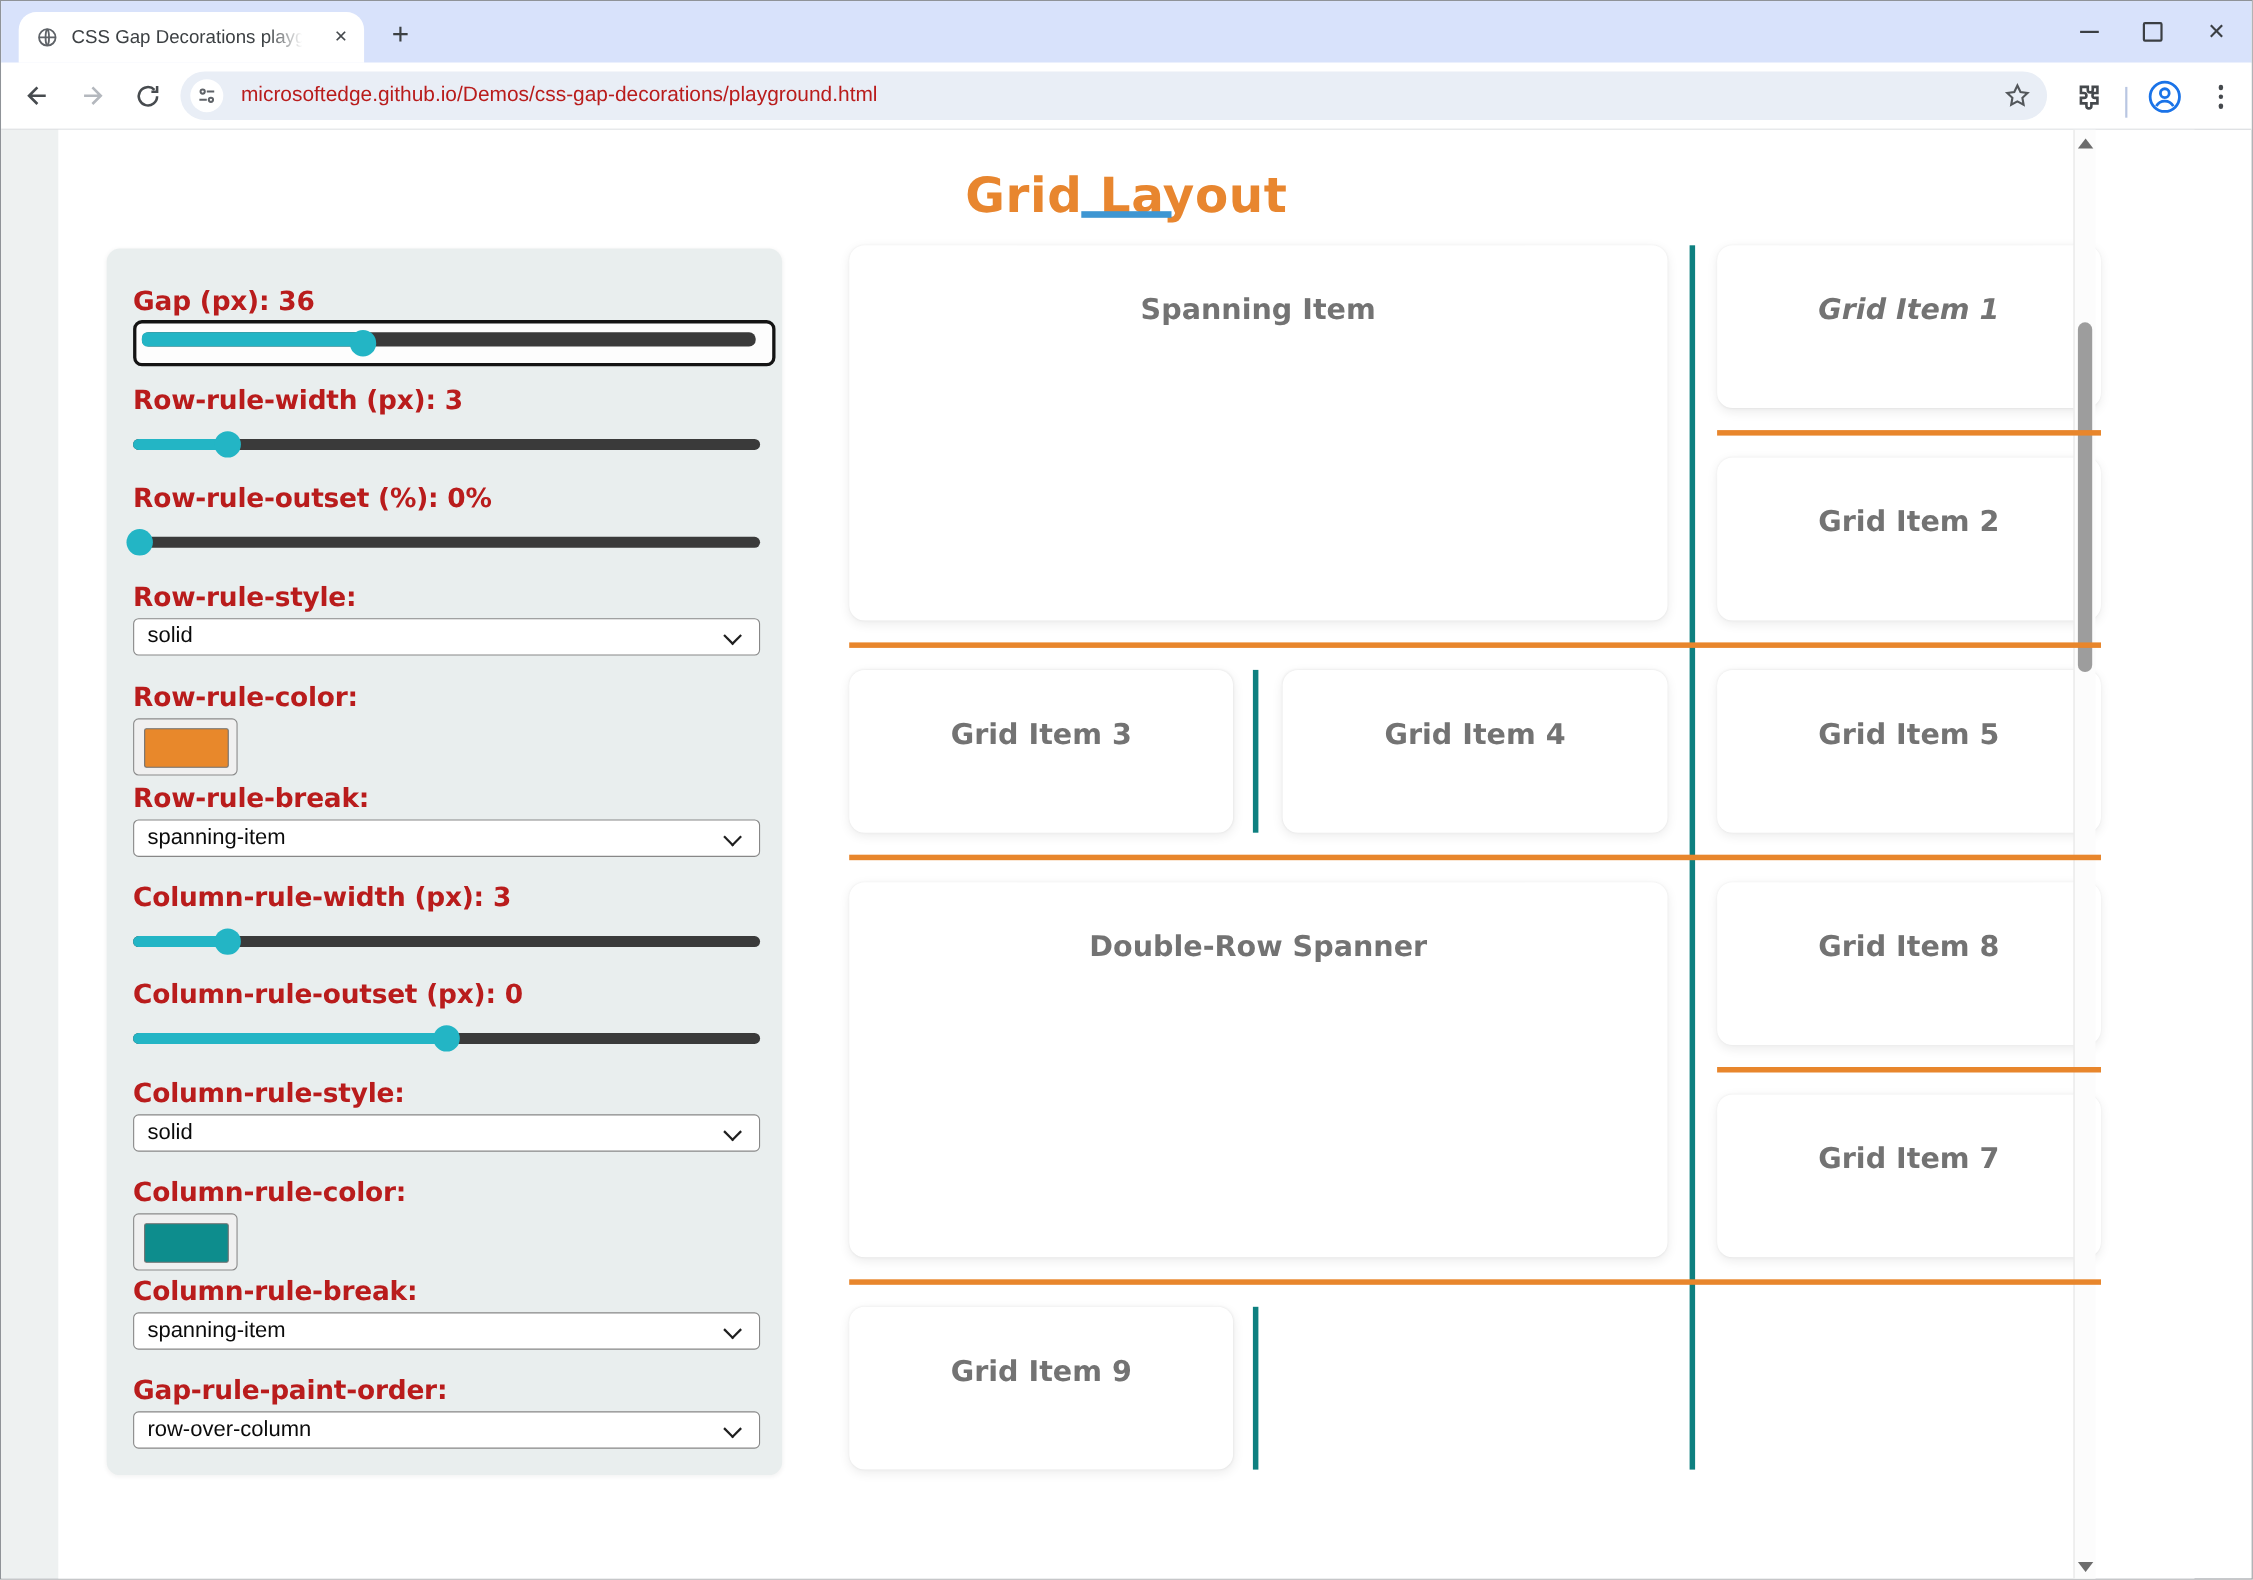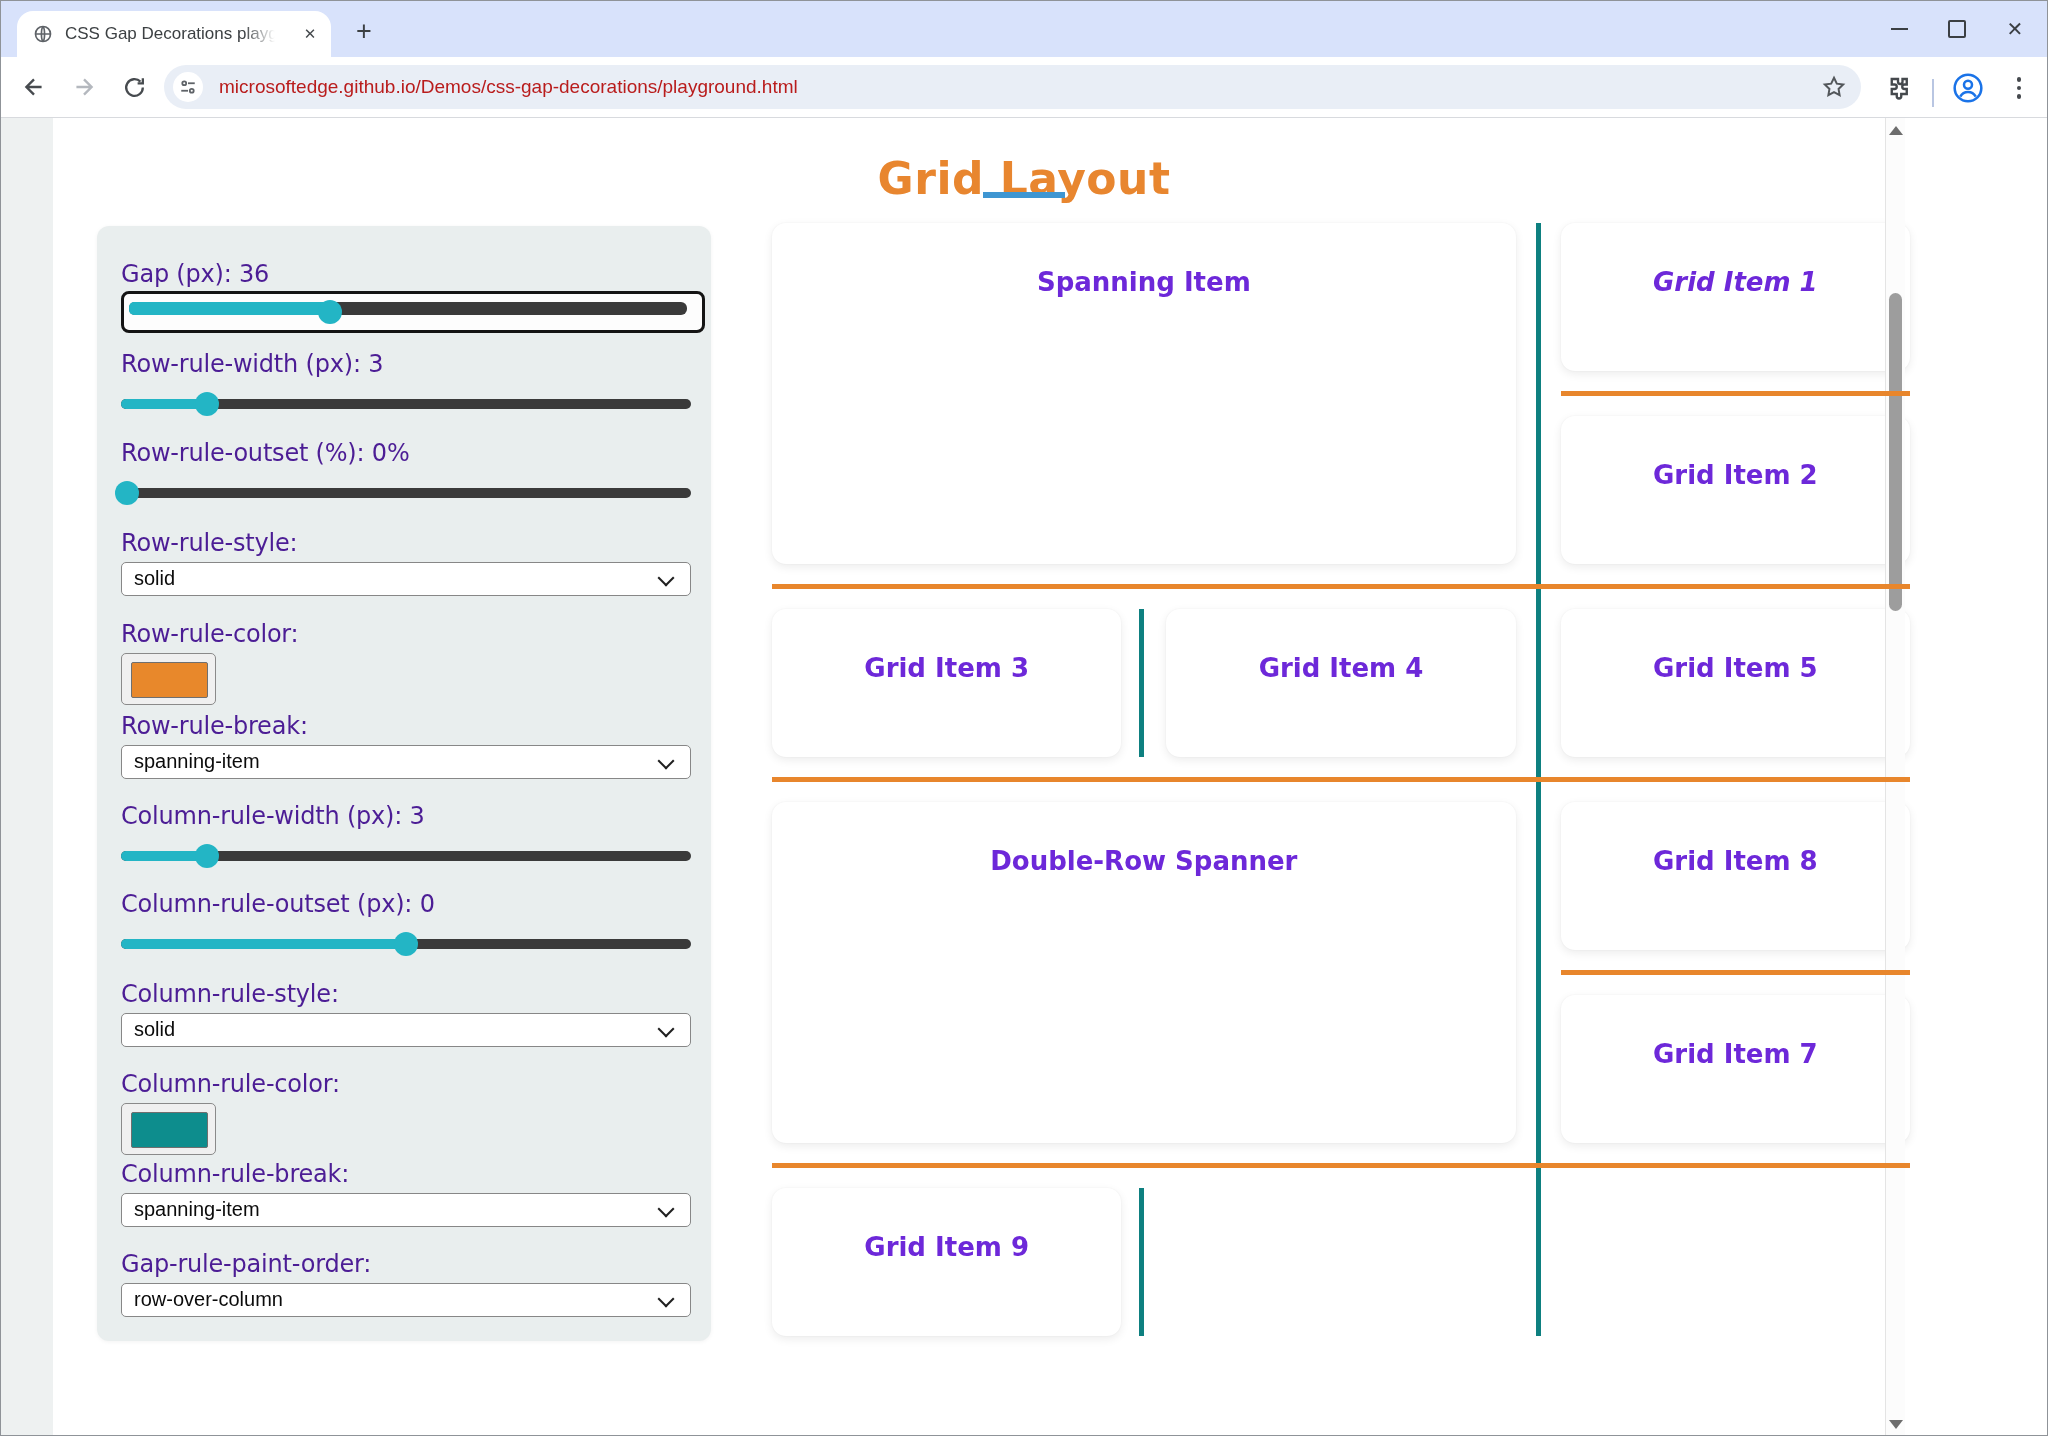--- a/index.html
+++ b/index.html
@@ -44,21 +44,21 @@
   
   .page{position:absolute;left:0;top:117px;width:1904px;height:1319px;background:#eef1f1;font-family:"DejaVu Sans","Liberation Sans",sans-serif;}
   .container{position:absolute;left:52px;top:0;width:1942px;height:100%;background:#ffffff;}
   .page-title{position:absolute;left:0;top:6px;width:100%;text-align:center;font-size:44px;
               font-weight:700;letter-spacing:.5px;}
   .title-underline{position:absolute;left:0;right:0;top:74px;margin:0 auto;width:82px;height:6px;}
   
   .panel{position:absolute;left:44px;top:108px;width:614px;height:1115px;background:#e9eeee;
          border-radius:12px;box-shadow:0 1px 4px rgba(0,0,0,.05);}
   .control{position:absolute;left:24px;width:572px;}
-  .ctl-label{font-size:24px;font-weight:400;color:#4c1d95;letter-spacing:-.2px;line-height:30px;}
+  .ctl-label{font-size:24px;font-weight:700;color:#b91c1c;letter-spacing:-.2px;line-height:30px;}
   .slider{position:relative;margin-top:13px;width:570px;height:24px;}
   .track{position:absolute;left:0;top:7px;width:570px;height:10px;border-radius:5px;background:#3a3a3a;}
   .fill{position:absolute;left:0;top:0;height:10px;border-radius:5px 0 0 5px;}
   .thumb{position:absolute;top:-7px;width:24px;height:24px;border-radius:50%;}
   .slider-focus{margin-top:2px;width:568px;height:28px;border:3px solid #141414;border-radius:8px;
                 background:#fdfdfd;padding:4px 5px;position:relative;}
   .slider-focus .slider{margin-top:0;width:558px;height:20px;}
   .slider-focus .track{top:4px;width:558px;height:13px;border-radius:6px;}
   .slider-focus .fill{height:13px;}
   .slider-focus .thumb{top:-2px;}
@@ -68,21 +68,21 @@
   .fselect .chev{position:absolute;right:18px;top:9px;width:10px;height:10px;border-right:2.5px solid #1f1f1f;
                  border-bottom:2.5px solid #1f1f1f;transform:rotate(45deg);}
   .swatch{margin-top:4px;width:95px;height:52px;border:1.5px solid #8a8a8a;border-radius:5px;
           background:#f0f0f0;box-sizing:border-box;padding:8px 9px;}
   .swatch .chip{width:100%;height:100%;border:1px solid #6f6f6f;border-radius:2px;}
   
   .grid-wrap{position:absolute;left:719px;top:105px;width:1138px;height:1113px;}
   .grid{position:absolute;left:0;top:0;width:1138px;display:grid;
         grid-template-columns:repeat(3,1fr);grid-auto-rows:148px;gap:45px;}
   .card{background:#fff;border-radius:14px;box-shadow:0 3px 10px rgba(0,0,0,.08),0 0 2px rgba(0,0,0,.05);
-        text-align:center;padding-top:44px;box-sizing:border-box;font-size:26px;font-weight:700;color:#6d28d9;}
+        text-align:center;padding-top:44px;box-sizing:border-box;font-size:26px;font-weight:700;color:#737373;}
   .span2{grid-column:1/3;grid-row:1/3;}
   .col3r1{grid-column:3;grid-row:1;font-style:italic;} .col3r2{grid-column:3;grid-row:2;}
   .dspan{grid-column:1/3;grid-row:4/6;}
   .col3r4{grid-column:3;grid-row:4;} .col3r5{grid-column:3;grid-row:5;}
   .rule{position:absolute;}
   .vrule{width:5px;z-index:1;} .hrule{height:5px;z-index:2;}
   
   .sb{position:absolute;right:0;top:0;width:20px;height:100%;background:#fcfcfc;border-left:1px solid #e4e4e4;box-sizing:border-box;}
   .sb-up{position:absolute;left:3px;top:8px;width:0;height:0;border-left:7px solid transparent;
          border-right:7px solid transparent;border-bottom:9px solid #6d6d6d;}

